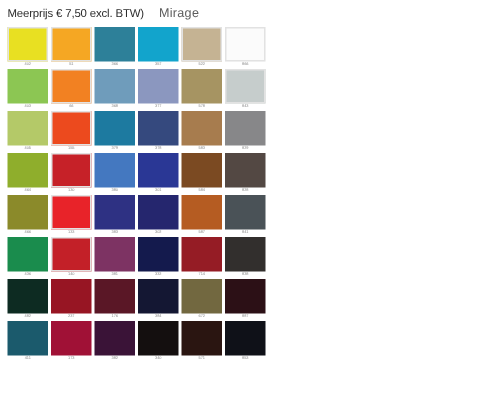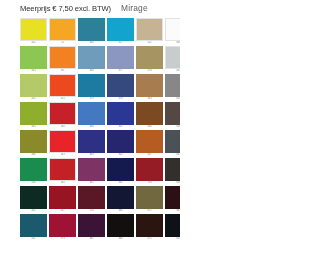--- a/index.html
+++ b/index.html
@@ -3,21 +3,21 @@
 <meta charset="utf-8">
 <style>
   html,body{margin:0;padding:0;}
   body{
     width:180px;height:270px;
     background:#ffffff;
     font-family:"Liberation Sans", sans-serif;
     overflow:hidden;
     position:relative;
   }
-  .page{width:180px;height:206px;position:relative;box-sizing:border-box;margin-left:15px;}
+  .page{width:180px;height:206px;position:relative;box-sizing:border-box;}
 
   .header{
     display:flex;
     align-items:baseline;
     padding:3px 4px 0 5px;
     height:17px;
     box-sizing:border-box;
   }
   .header-price{
     font-size:7.6px;

